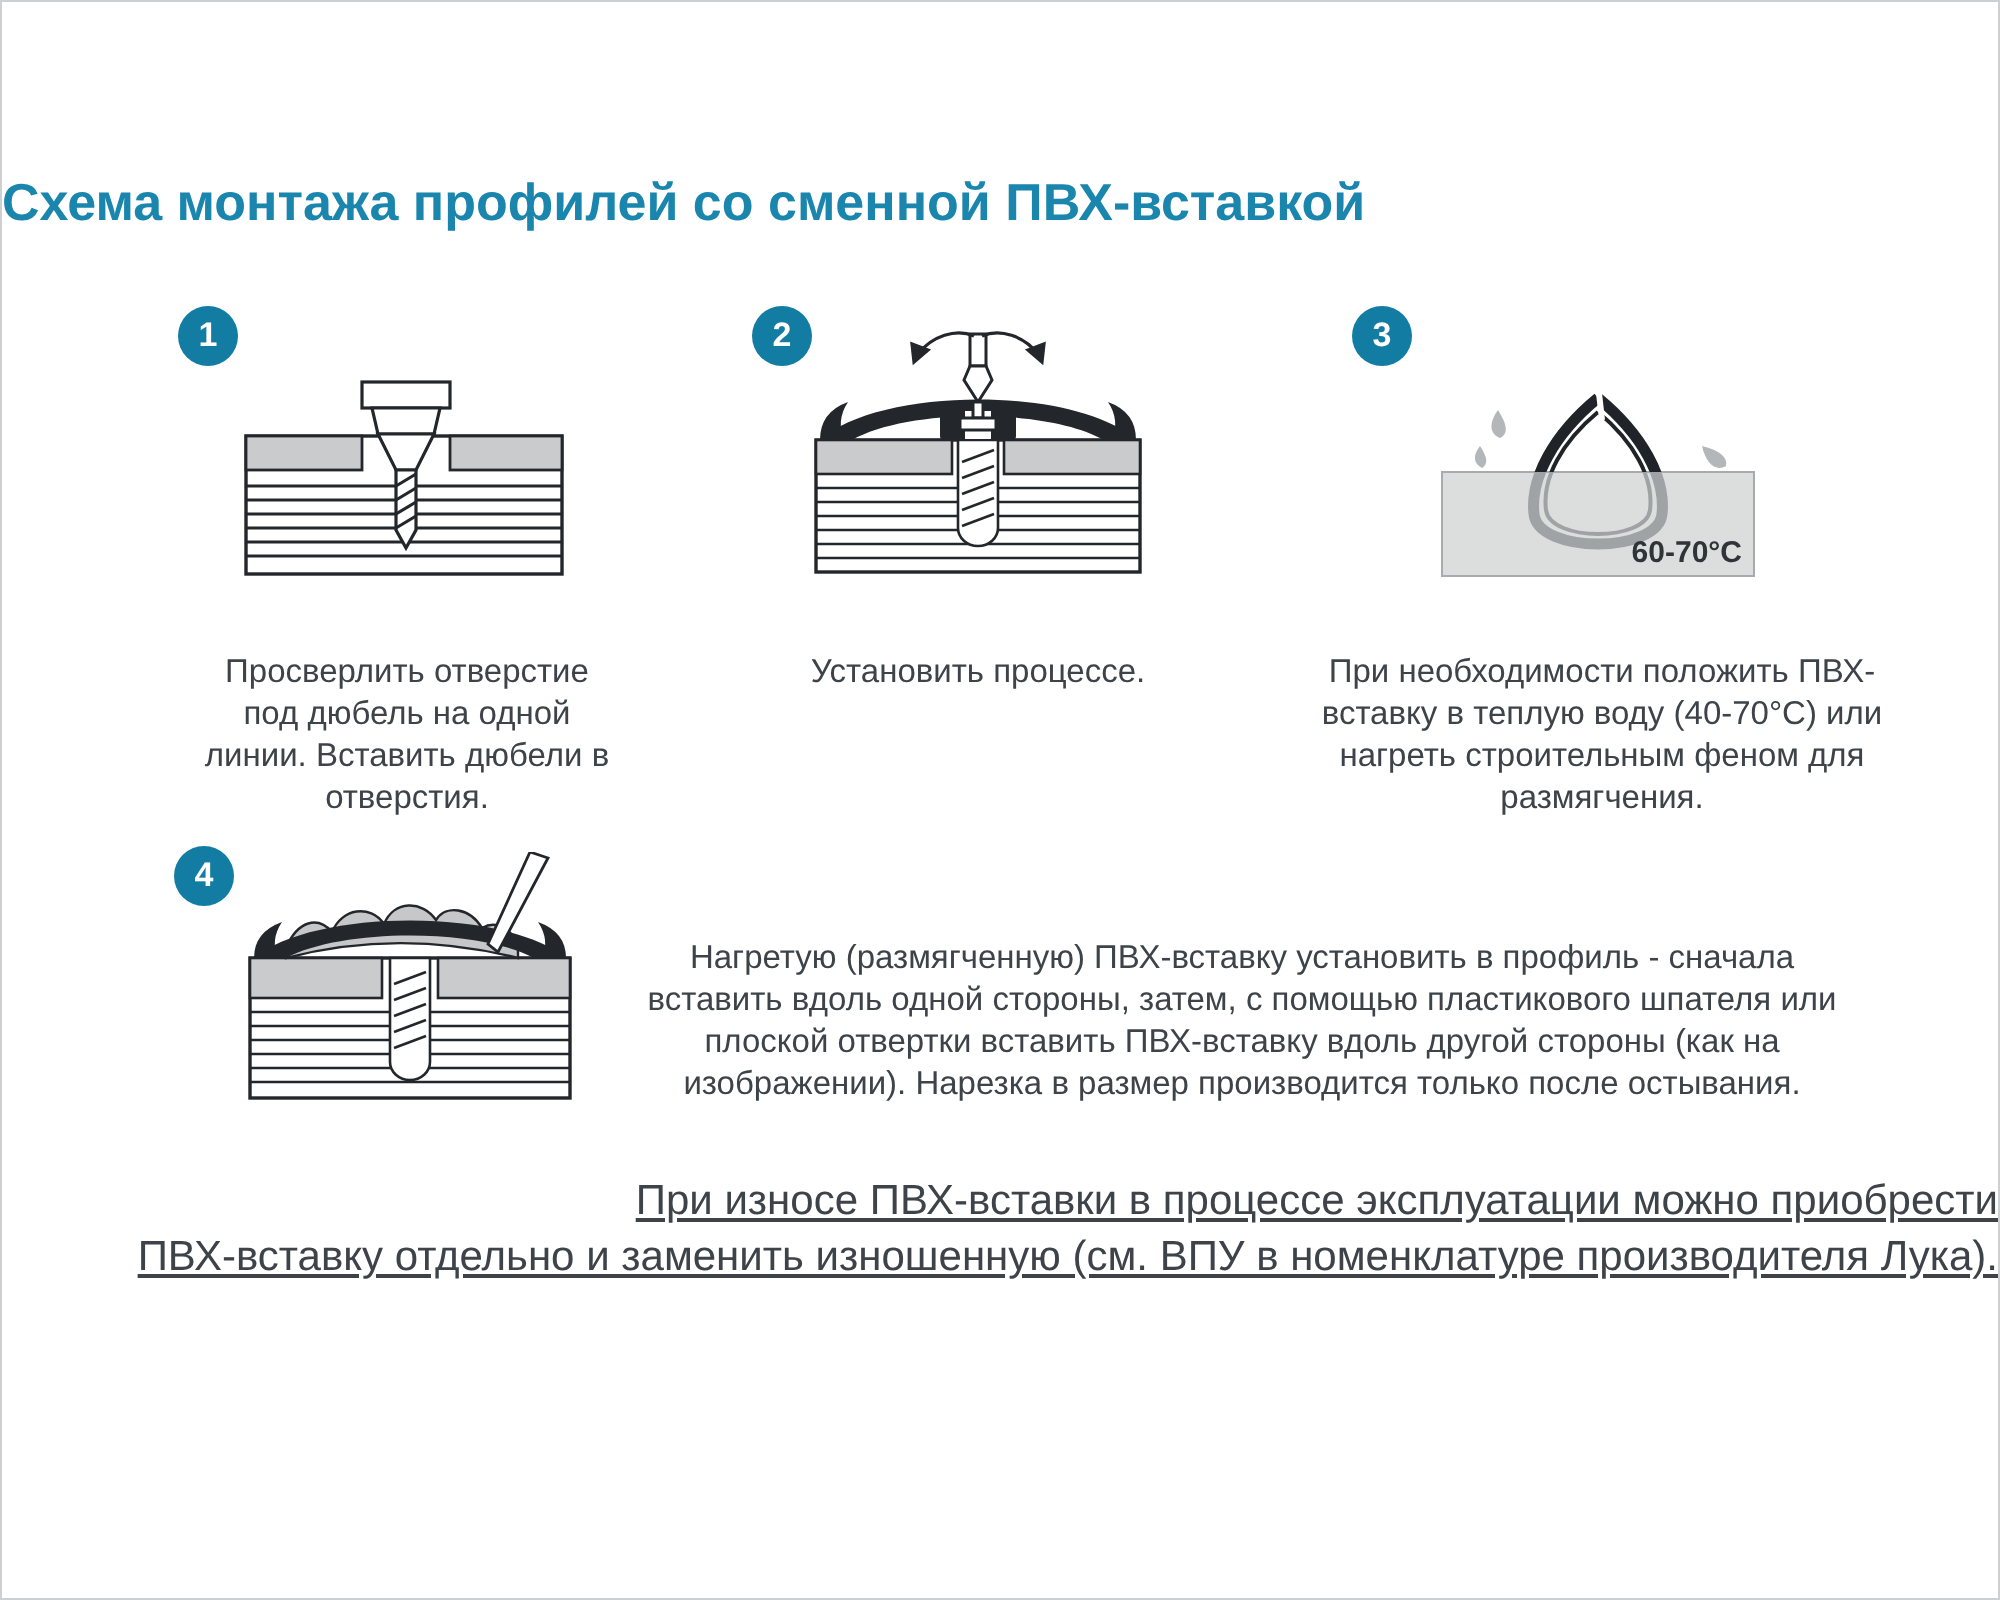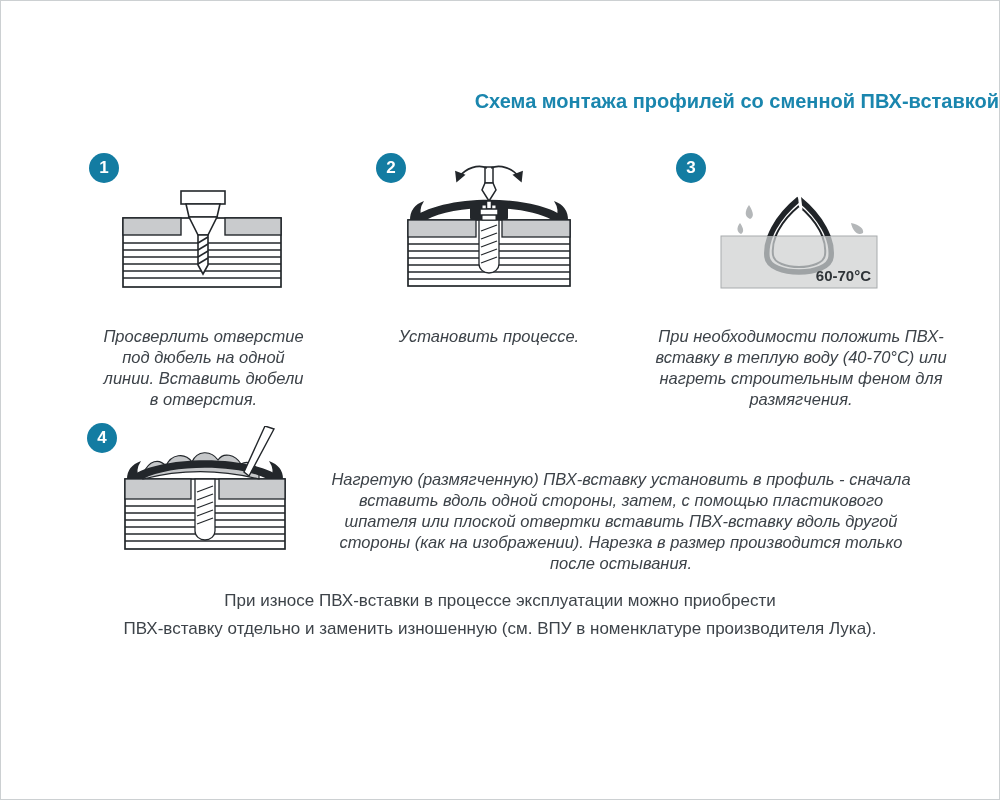--- a/index.html
+++ b/index.html
@@ -3,36 +3,36 @@
 <meta charset="utf-8">
 <style>
   html,body{margin:0;padding:0;background:#fff;}
   .canvas{
     position:relative;width:998px;height:798px;background:#fff;
     border:1px solid #ccd0d2;overflow:hidden;
     font-family:"Liberation Sans",sans-serif;color:var(--text,#3d4349);
   }
   .title{
     position:absolute;top:86px;left:0;width:100%;margin:0;
-    text-align:right;font-size:20px;font-weight:bold;line-height:28px;
+    text-align:left;font-size:26px;font-weight:bold;line-height:28px;
     color:var(--accent,#1a86ae);
   }
   .badge{
     position:absolute;width:30px;height:30px;border-radius:50%;
     background:var(--badge,#137ca2);color:#fff;font-weight:bold;font-size:17px;
     display:flex;align-items:center;justify-content:center;
   }
   .caption{
     position:absolute;margin:0;text-align:center;
-    font-size:16.5px;line-height:21px;color:var(--text,#3d4349);font-style:italic;
+    font-size:16.5px;line-height:21px;color:var(--text,#3d4349);
   }
   .illus{position:absolute;}
   .footer{
-    position:absolute;top:586px;left:0;width:100%;text-align:center;
-    font-size:17px;line-height:28px;color:var(--text,#3d4349);
+    position:absolute;top:586px;left:0;width:100%;text-align:right;
+    font-size:21px;line-height:28px;color:var(--text,#3d4349);text-decoration:underline;
   }
   svg text{font-family:"Liberation Sans",sans-serif;}
 </style>
 </head>
 <body>
 
 <div class="canvas">
 
   <h1 class="title">Схема монтажа профилей со сменной ПВХ-вставкой</h1>
 

